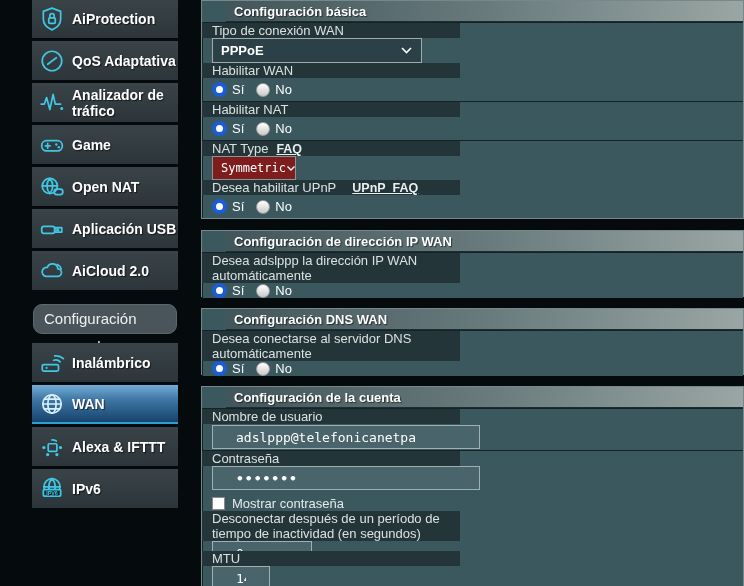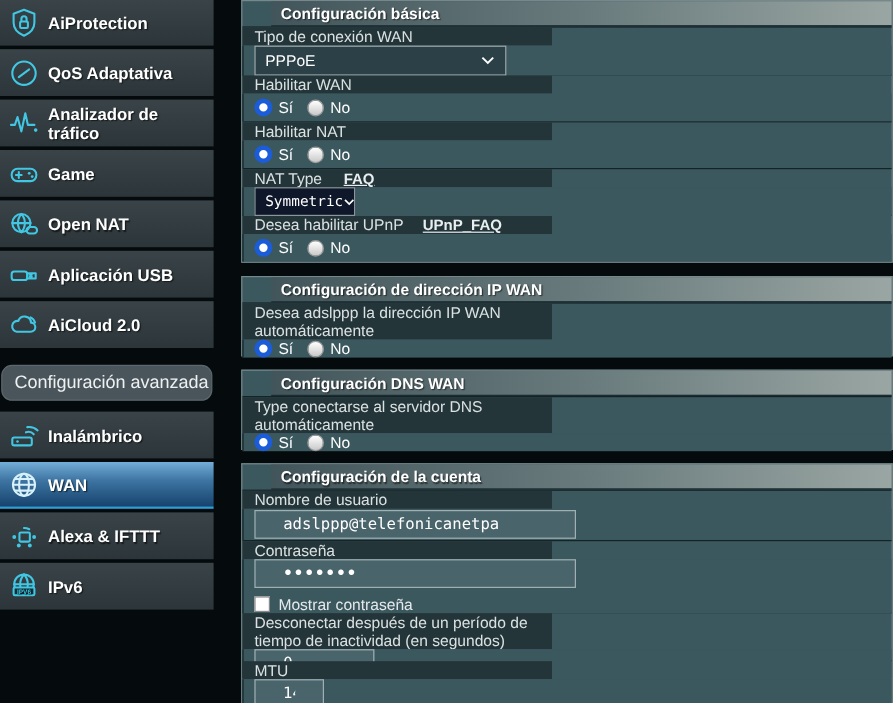--- a/index.html
+++ b/index.html
@@ -1,21 +1,21 @@
 <!DOCTYPE html>
 <html><head>
 <meta charset="utf-8">
 <style>
   * { margin:0; padding:0; box-sizing:border-box; }
   html,body { width:744px; height:586px; overflow:hidden; background:#050a0c;
               font-family:"Liberation Sans", sans-serif; }
 
   
   .sidebar { position:absolute; left:0; top:0; width:178px; height:586px;
-             display:flex; flex-direction:column; gap:3px; }
+             display:flex; flex-direction:column; gap:3px;padding-left:32px; }
   .side-item { height:39px; flex:0 0 auto; display:flex; align-items:center;
                background:linear-gradient(180deg,#3a4347,#2c3539);
                color:#fff; font-weight:bold; font-size:14px; cursor:pointer;
                text-shadow:1px 1px 1px rgba(0,0,0,.6); }
   .side-item.first { height:38px; }
   .side-item .icon { width:40px; display:flex; justify-content:center; align-items:center; flex:0 0 auto; }
   .side-item.selected {
       background:linear-gradient(180deg,#74add7 0%,#3f76a4 40%,#16436d 100%);
       border-bottom:2px solid #2e9fd6; }
   .adv-label { margin:11px 1px 6px 1px; height:30px; flex:0 0 auto;
@@ -32,29 +32,29 @@
               border-bottom:1px solid #1c2c30;margin-left:24px; }
   .row { display:flex; border-top:1px solid #142327;flex-direction:column; }
   .row:first-of-type { border-top:none; }
   .lbl { width:258px; flex:0 0 auto; background:#233539; color:#dbe1e2;
          font-size:13px; padding:0 10px; display:flex; align-items:center; }
   .val { flex:1; background:#3c585f; display:flex; align-items:center;
          padding-left:9px; border-left:1px solid #142327; }
   .h40{height:40px}.h39{height:39px}.h44{height:44px}.h42{height:42px}
   .h60{height:60px}.h38{height:38px}
 
-  .faq-link { margin-left:18px; color:#e9eff0; font-weight:bold; font-size:12.5px;
+  .faq-link { margin-left:8px; color:#e9eff0; font-weight:bold; font-size:12.5px;
               text-decoration:underline; cursor:pointer; }
 
   
   .dd { height:25px; background:#2c4147; border:1px solid #9fabad; color:#fff;
         display:flex; align-items:center; justify-content:space-between;
         padding:0 8px; cursor:pointer; }
-  .dd.big { width:210px; font-weight:normal; font-size:13px; }
-  .dd.small { width:84px; background:#0f172a; border-color:#8a979a;
+  .dd.big { width:210px; font-weight:bold; font-size:13px; }
+  .dd.small { width:84px; background:#7f1d1d; border-color:#8a979a;
               font-family:"DejaVu Sans Mono", monospace; font-size:12px; height:24px; }
 
   .radio { display:inline-block; border-radius:50%; flex:0 0 auto; cursor:pointer; }
   .radio.on  { width:15px; height:15px; background:#fff; border:4px solid #1b5cd8; }
   .radio.off { width:14px; height:14px; background:linear-gradient(#ffffff,#c9c9c9);
                border:1px solid #9a9a9a; }
   .rlabel { color:#fff; font-size:13px; margin:0 12px 0 5px; }
 
   .txt { background:#4a646b; border:1px solid #9fb0b2; color:#fff;
          font-family:"DejaVu Sans Mono", monospace; font-size:13px;
@@ -281,21 +281,21 @@
         <span class="rlabel">Sí</span>
         <span class="radio off"></span>
         <span class="rlabel">No</span>
       </div>
     </div>
   </section>
 
   <section class="section">
     <div class="sec-head">Configuración DNS WAN</div>
     <div class="row h44">
-      <div class="lbl">Type conectarse al servidor DNS automáticamente</div>
+      <div class="lbl">Desea conectarse al servidor DNS automáticamente</div>
       <div class="val">
         <span class="radio on"></span>
         <span class="rlabel">Sí</span>
         <span class="radio off"></span>
         <span class="rlabel">No</span>
       </div>
     </div>
   </section>
 
   <section class="section">

